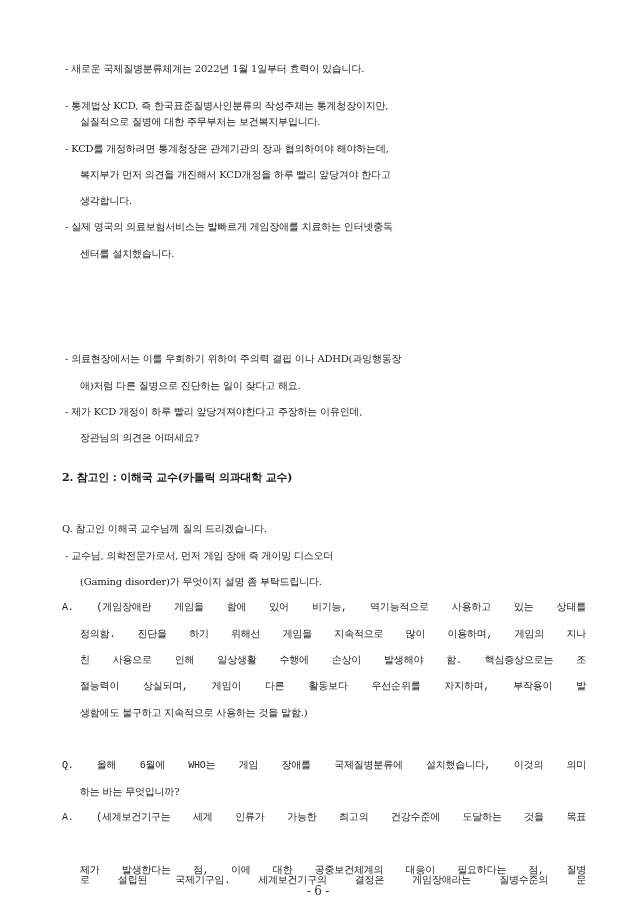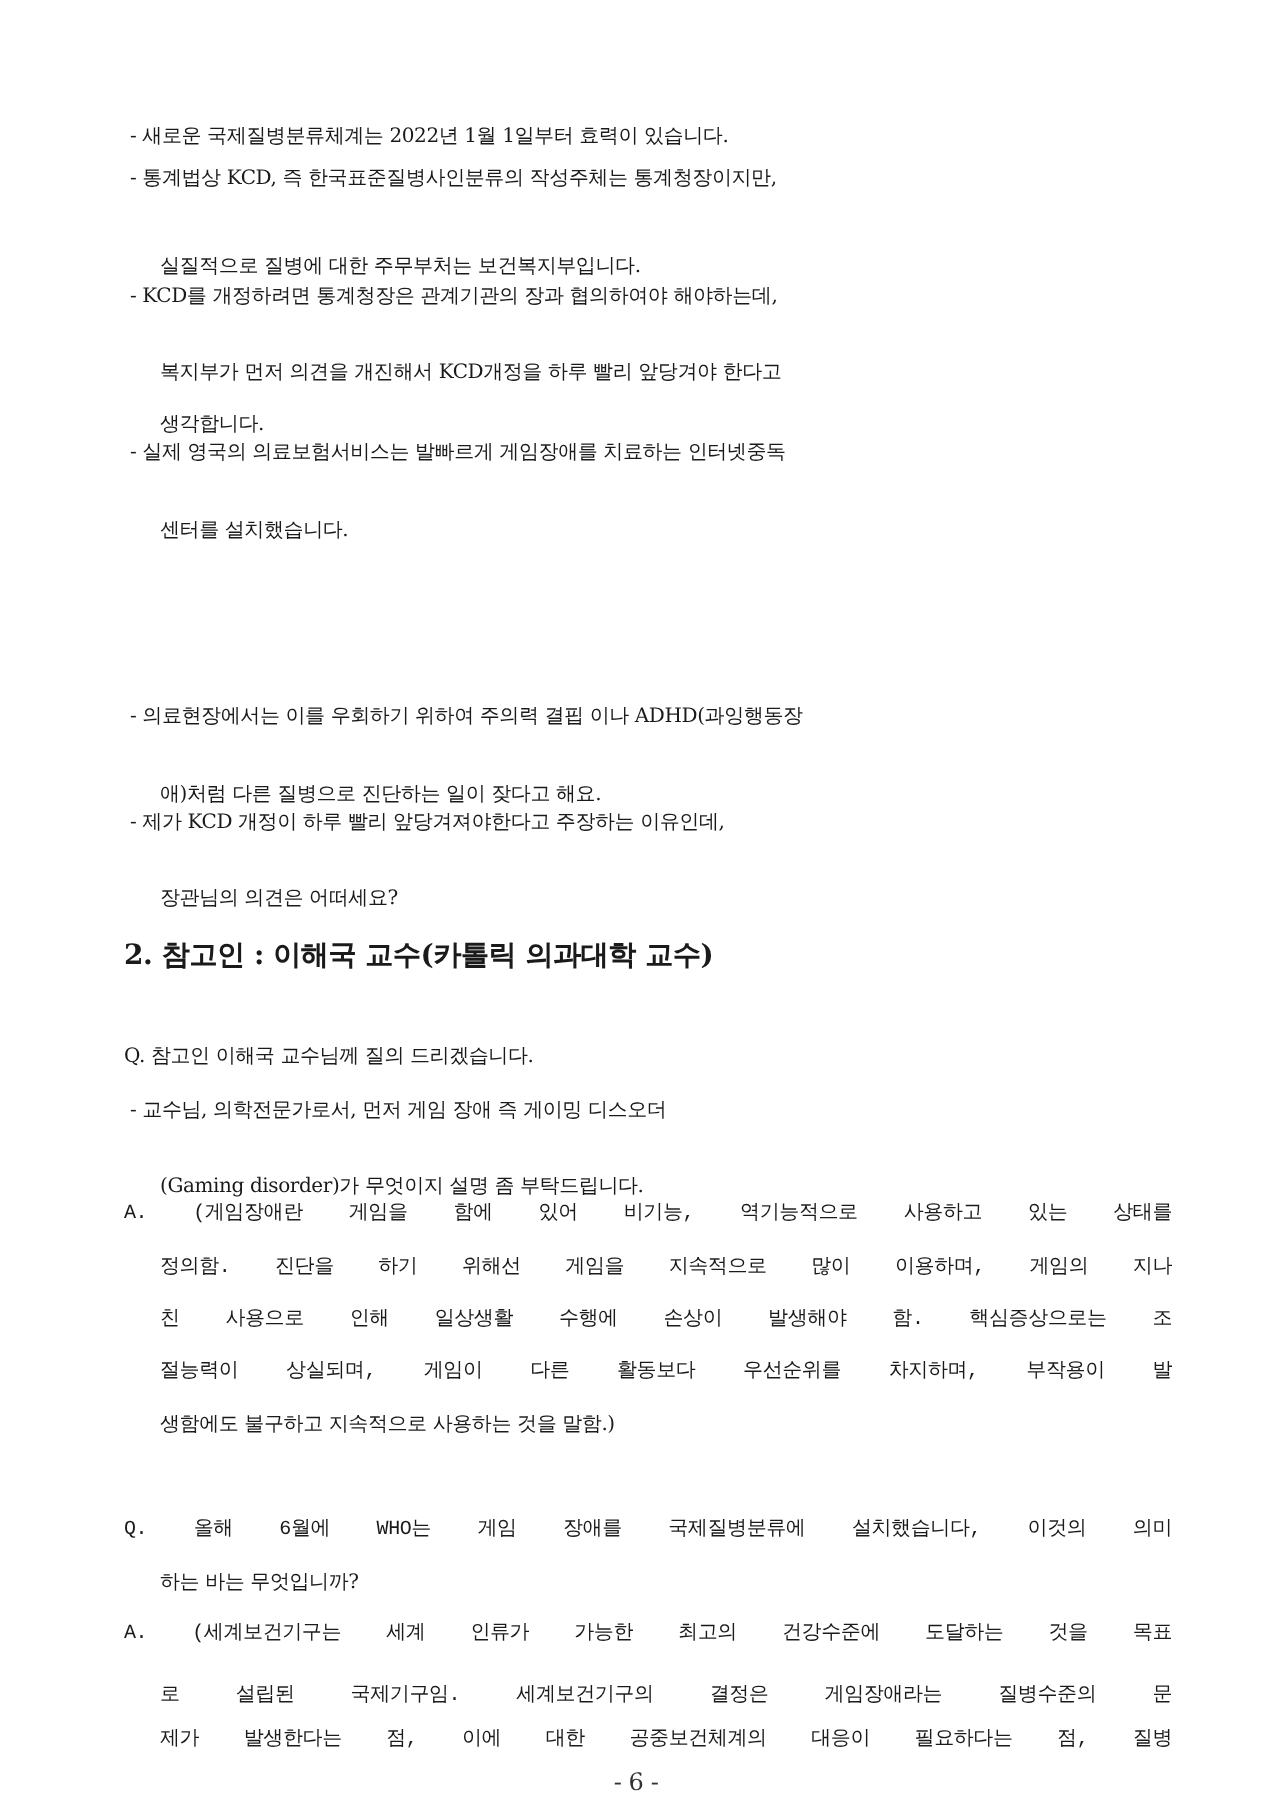--- a/index.html
+++ b/index.html
@@ -7,33 +7,33 @@
       width: 636px; height: 899px; position: relative; overflow: hidden;
       font-family: "DejaVu Serif", "Liberation Serif", serif;
       color: #1a1a1a;
     }
     .page { position: absolute; left: 0; top: 0; width: 636px; height: 899px; }
     .line {
       position: absolute; white-space: nowrap;
       font-size: 10px; line-height: 18px; letter-spacing: -0.2px;
     }
     .dash-item { left: 65px; }
-    .cont { left: 80px; margin-top: 12px; }
+    .cont { left: 80px; }
     .qa { left: 62px; }
     .qa-cont { left: 80px; }
-    .heading { left: 62px; font-weight: bold; font-size: 14px; }
+    .heading { left: 62px; font-weight: bold; font-size: 11px; }
     .justify { width: 510px; text-align: justify; text-align-last: justify; white-space: normal; font-family: Liberation Mono, monospace; }
     .footer { left: 0; width: 636px; text-align: center; font-size: 12px; color: #333; }
   </style>
 </head>
 <body>
 
 <div class="page">
   <div class="line dash-item" style="top:60px">- 새로운 국제질병분류체계는 2022년 1월 1일부터 효력이 있습니다.</div>
-  <div class="line dash-item" style="top:81px">- 통계법상 KCD, 즉 한국표준질병사인분류의 작성주체는 통계청장이지만,</div>
+  <div class="line dash-item" style="top:97px">- 통계법상 KCD, 즉 한국표준질병사인분류의 작성주체는 통계청장이지만,</div>
   <div class="line cont" style="top:113px">실질적으로 질병에 대한 주무부처는 보건복지부입니다.</div>
   <div class="line dash-item" style="top:140px">- KCD를 개정하려면 통계청장은 관계기관의 장과 협의하여야 해야하는데,</div>
   <div class="line cont" style="top:166px">복지부가 먼저 의견을 개진해서 KCD개정을 하루 빨리 앞당겨야 한다고</div>
   <div class="line cont" style="top:192px">생각합니다.</div>
   <div class="line dash-item" style="top:218px">- 실제 영국의 의료보험서비스는 발빠르게 게임장애를 치료하는 인터넷중독</div>
   <div class="line cont" style="top:245px">센터를 설치했습니다.</div>
 
   <div class="line dash-item" style="top:350px">- 의료현장에서는 이를 우회하기 위하여 주의력 결핍 이나 ADHD(과잉행동장</div>
   <div class="line cont" style="top:377px">애)처럼 다른 질병으로 진단하는 일이 잦다고 해요.</div>
   <div class="line dash-item" style="top:403px">- 제가 KCD 개정이 하루 빨리 앞당겨져야한다고 주장하는 이유인데,</div>
@@ -46,17 +46,17 @@
   <div class="line cont" style="top:573px">(Gaming disorder)가 무엇이지 설명 좀 부탁드립니다.</div>
   <div class="line qa justify" style="top:599px; width:524px;">A. (게임장애란 게임을 함에 있어 비기능, 역기능적으로 사용하고 있는 상태를</div>
   <div class="line qa-cont justify" style="top:626px; width:506px;">정의함. 진단을 하기 위해선 게임을 지속적으로 많이 이용하며, 게임의 지나</div>
   <div class="line qa-cont justify" style="top:652px; width:506px;">친 사용으로 인해 일상생활 수행에 손상이 발생해야 함. 핵심증상으로는 조</div>
   <div class="line qa-cont justify" style="top:678px; width:506px;">절능력이 상실되며, 게임이 다른 활동보다 우선순위를 차지하며, 부작용이 발</div>
   <div class="line qa-cont" style="top:704px">생함에도 불구하고 지속적으로 사용하는 것을 말함.)</div>
 
   <div class="line qa justify" style="top:757px; width:524px;">Q. 올해 6월에 WHO는 게임 장애를 국제질병분류에 설치했습니다, 이것의 의미</div>
   <div class="line qa justify" style="top:809px; width:524px;">A. (세계보건기구는 세계 인류가 가능한 최고의 건강수준에 도달하는 것을 목표</div>
   <div class="line qa-cont" style="top:783px">하는 바는 무엇입니까?</div>
-  <div class="line qa-cont justify" style="top:840px; width:506px;">로 설립된 국제기구임. 세계보건기구의 결정은 게임장애라는 질병수준의 문</div>
+  <div class="line qa-cont justify" style="top:872px; width:506px;">로 설립된 국제기구임. 세계보건기구의 결정은 게임장애라는 질병수준의 문</div>
   <div class="line qa-cont justify" style="top:862px; width:506px;">제가 발생한다는 점, 이에 대한 공중보건체계의 대응이 필요하다는 점, 질병</div>
 
   <div class="line footer" style="top:882px">- 6 -</div>
 </div>
 
 </body></html>

